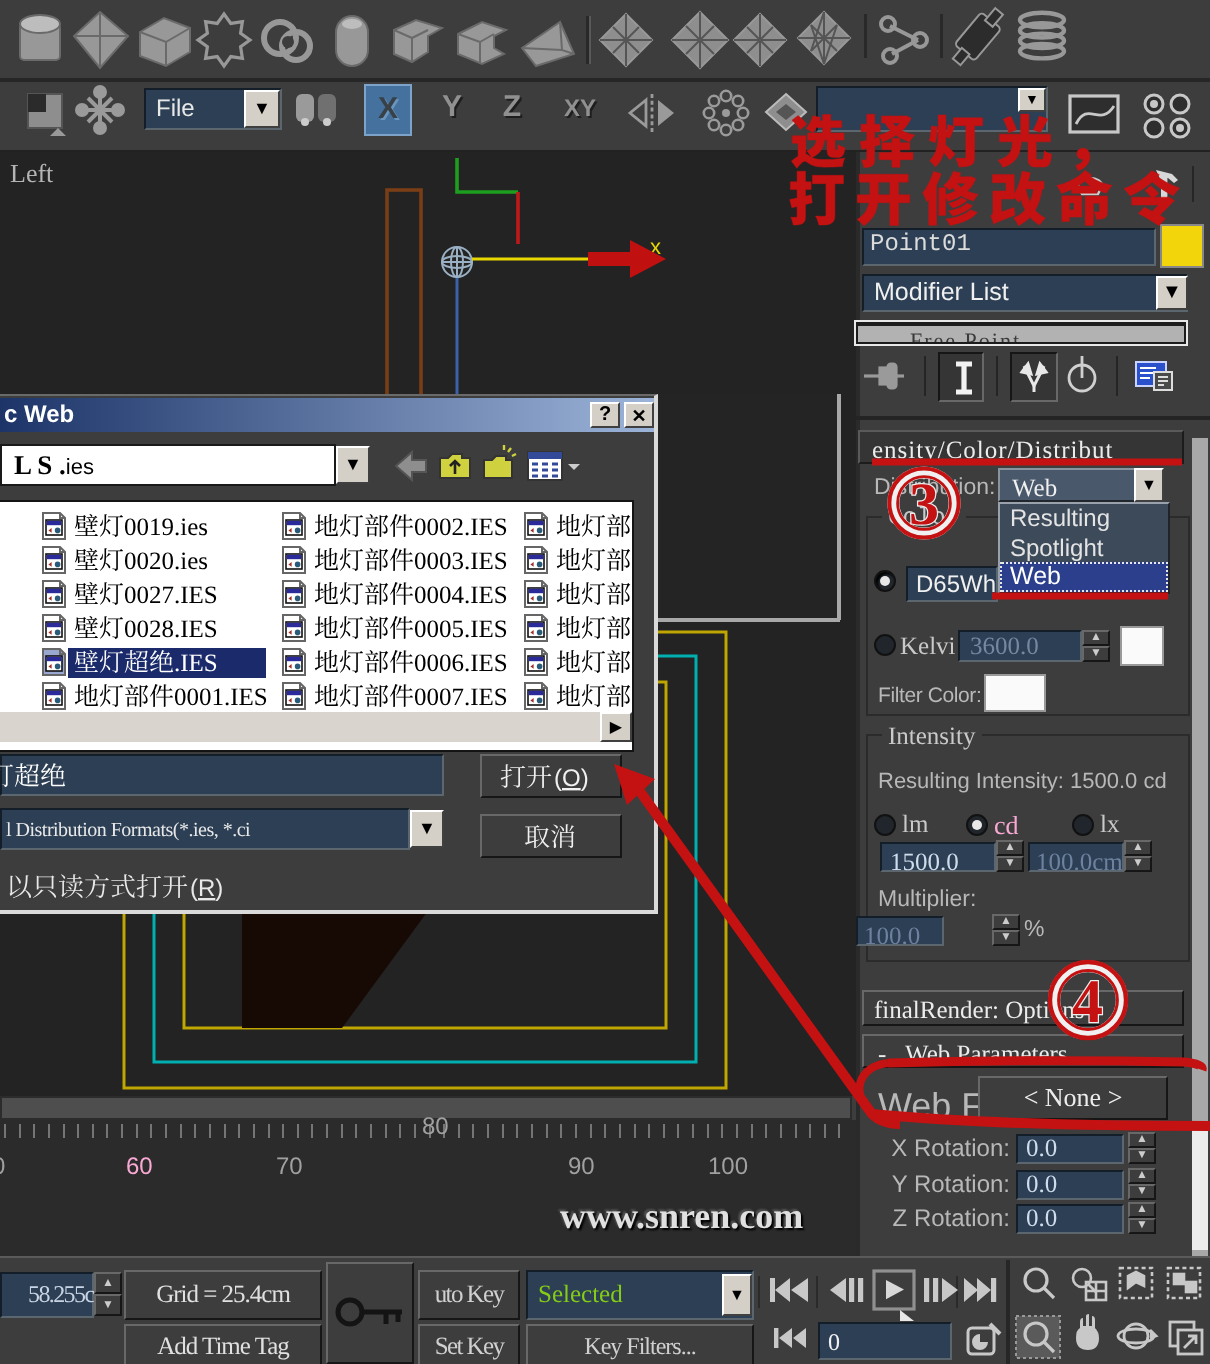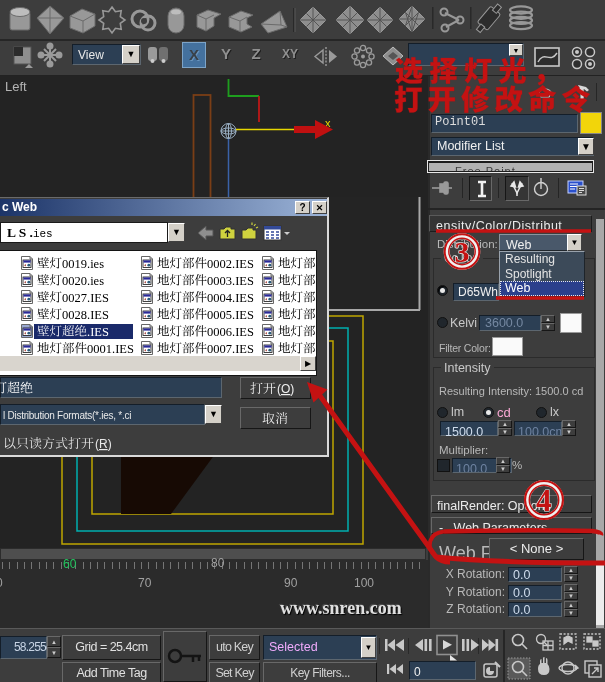--- a/index.html
+++ b/index.html
@@ -1,33 +1,33 @@
 <!DOCTYPE html>
 <html><head><meta charset="utf-8"><style>
 *{margin:0;padding:0;box-sizing:border-box}
 body{width:605px;height:682px;overflow:hidden;background:#3d3d3d;font-family:"Liberation Sans",sans-serif}
 .a{position:absolute}
 .navy{background:#2c3f54;border-top:1px solid #141e29;border-left:1px solid #141e29;border-right:1px solid #5c666f;border-bottom:1px solid #5c666f}
 .raised{background:#3d3d3d;border-top:1px solid #686868;border-left:1px solid #686868;border-right:1px solid #161616;border-bottom:1px solid #161616}
 .sunken{border-top:1px solid #161616;border-left:1px solid #161616;border-right:1px solid #686868;border-bottom:1px solid #686868}
 .gbtn{background:#d4d0c8;border-top:1px solid #fff;border-left:1px solid #fff;border-right:1px solid #404040;border-bottom:1px solid #404040;color:#000}
-.mono{font-family:Liberation Sans, sans-serif}
+.mono{font-family:Liberation Serif, serif}
 .lab{color:#b8b8b8;font-size:11.5px}
 svg{position:absolute;overflow:visible}
 </style></head><body>
 <div class="a" style="left:0;top:0;width:605px;height:41px;background:#3d3d3d;border-bottom:2px solid #262626"></div>
 <div class="a" style="left:0;top:41px;width:605px;height:35px;background:#3d3d3d;border-bottom:1px solid #222"></div>
 <div class="a" style="left:0;top:76px;width:428px;height:472px;background:#232323"></div>
 <div class="a" style="left:428px;top:76px;width:177px;height:552px;background:#3d3d3d;border-left:2px solid #2a2a2a"></div>
 <div class="a" style="left:0;top:548px;width:426px;height:12px;background:#4e4e4e;border:1px solid #2c2c2c"></div>
 <div class="a" style="left:0;top:560px;width:428px;height:68px;background:#2b2b2b"></div>
 <div class="a" style="left:0;top:628px;width:605px;height:54px;background:#3d3d3d;border-top:1px solid #5a5a5a"></div>
 <div class="a" style="left:2px;top:562px;width:424px;height:7px;background:repeating-linear-gradient(to right,#757575 0,#757575 1px,transparent 1px,transparent 7.32px)"></div>
 <div class="a" style="left:-4px;top:576px;color:#a0a0a0;font-size:12px">0</div>
-<div class="a" style="left:63px;top:557px;color:#22c55e;font-size:12px">60</div>
+<div class="a" style="left:63px;top:576px;color:#f9a8d4;font-size:12px">60</div>
 <div class="a" style="left:138px;top:576px;color:#a0a0a0;font-size:12px">70</div>
 <div class="a" style="left:211px;top:556px;color:#a0a0a0;font-size:12px">80</div>
 <div class="a" style="left:284px;top:576px;color:#a0a0a0;font-size:12px">90</div>
 <div class="a" style="left:354px;top:576px;color:#a0a0a0;font-size:12px">100</div>
 <div class="a" style="left:280px;top:598px;color:#e0e0e0;font-size:17.5px;font-family:'Liberation Serif',serif;font-weight:bold;text-shadow:1px 1px 1px #000,-1px -1px 1px #555;font-size:18px">www.snren.com</div>
 <svg class="a" style="left:0;top:0" width="605" height="41" viewBox="0 0 605 41">
 <g stroke="#6a6a6a" fill="#989898">
       <rect x="10" y="12" width="20" height="18" rx="2"></rect>
       <ellipse cx="20" cy="12" rx="10" ry="4.5" fill="#bdbdbd"></ellipse>
     </g>
@@ -105,21 +105,21 @@
     <rect x="14" y="6" width="9" height="9" fill="#2b2b2b"></rect>
     <path d="M29 23 L33 27 L25 27 Z" fill="#999"></path>
 <g stroke="#9a9a9a" stroke-width="2" fill="none">
       <path d="M50 5 L50 23 M41 14 L59 14 M44 8 L56 20 M44 20 L56 8"></path>
       <circle cx="50" cy="5" r="2.5" fill="#9a9a9a"></circle>
       <circle cx="41" cy="14" r="2.5" fill="#9a9a9a"></circle>
       <circle cx="59" cy="14" r="2.5" fill="#9a9a9a"></circle>
       <circle cx="50" cy="23" r="2.5" fill="#9a9a9a"></circle>
     </g>
 </svg>
-<div class="a navy" style="left:72px;top:44px;width:69px;height:21px"><span style="color:#e8e8e8;font-size:12px;margin-left:5px;line-height:19px;display:inline-block">View</span></div>
+<div class="a navy" style="left:72px;top:44px;width:69px;height:21px"><span style="color:#e8e8e8;font-size:12px;margin-left:5px;line-height:19px;display:inline-block">File</span></div>
 <div class="a gbtn" style="left:122px;top:45px;width:18px;height:19px;font-size:9px;text-align:center;line-height:17px">▼</div>
 <svg class="a" style="left:146px;top:43px" width="30" height="24" viewBox="0 0 30 24">
     <rect x="2" y="4" width="9" height="14" rx="3" fill="#9a9a9a"></rect>
     <rect x="13" y="4" width="9" height="14" rx="3" fill="#707070"></rect>
     <circle cx="6.5" cy="18" r="2" fill="#ccc"></circle>
     <circle cx="17.5" cy="18" r="2" fill="#ccc"></circle>
   </svg>
 <div class="a" style="left:182px;top:42px;width:24px;height:26px;background:#44719e;border:1px solid #7da4c8;color:#384048;font-weight:bold;font-size:15px;text-align:center;line-height:24px;text-shadow:1px 1px 0 #6a95bd">X</div>
 <div class="a" style="left:214px;top:42px;width:24px;height:26px;color:#909090;font-weight:bold;font-size:15px;text-align:center;line-height:24px;text-shadow:1px 1px 0 #1e1e1e">Y</div>
 <div class="a" style="left:245px;top:42px;width:22px;height:26px;color:#909090;font-weight:bold;font-size:15px;text-align:center;line-height:24px;text-shadow:1px 1px 0 #1e1e1e">Z</div>
@@ -257,21 +257,21 @@
 <div class="a" style="left:536px;top:407px;width:11px;height:11px;border-radius:50%;background:#20262c;border:1px solid #111"></div>
 <div class="a mono" style="left:550px;top:405px;color:#c9c9c9;font-size:12.5px">lx</div>
 <div class="a navy" style="left:440px;top:421px;width:58px;height:15px"><span class="mono" style="color:#cfdcec;font-size:12.5px;margin-left:4px;line-height:13px">1500.0</span></div>
 <div class="a raised" style="left:498px;top:420px;width:14px;height:8px;font-size:6px;color:#ccc;text-align:center;line-height:7px">▲</div>
 <div class="a raised" style="left:498px;top:428px;width:14px;height:8px;font-size:6px;color:#ccc;text-align:center;line-height:7px">▼</div>
 <div class="a navy" style="left:514px;top:421px;width:48px;height:15px;overflow:hidden"><span class="mono" style="color:#6e82a0;font-size:12.5px;margin-left:3px;line-height:13px">100.0cm</span></div>
 <div class="a raised" style="left:562px;top:420px;width:14px;height:8px;font-size:6px;color:#ccc;text-align:center;line-height:7px">▲</div>
 <div class="a raised" style="left:562px;top:428px;width:14px;height:8px;font-size:6px;color:#ccc;text-align:center;line-height:7px">▼</div>
 <div class="a lab" style="left:439px;top:444px">Multiplier:</div>
 <div class="a" style="left:437px;top:459px;width:13px;height:13px;background:#20262c;border:1px solid #111"></div>
-<div class="a navy" style="left:452px;top:458px;width:60px;height:15px;overflow:hidden"><span class="mono" style="color:#6e82a0;font-size:12.5px;margin-left:3px;line-height:13px">100.0</span></div>
+<div class="a navy" style="left:428px;top:458px;width:44px;height:15px;overflow:hidden"><span class="mono" style="color:#6e82a0;font-size:12.5px;margin-left:3px;line-height:13px">100.0</span></div>
 <div class="a raised" style="left:496px;top:457px;width:14px;height:8px;font-size:6px;color:#ccc;text-align:center;line-height:7px">▲</div>
 <div class="a raised" style="left:496px;top:465px;width:14px;height:8px;font-size:6px;color:#ccc;text-align:center;line-height:7px">▼</div>
 <div class="a lab" style="left:512px;top:459px">%</div>
 <div class="a raised" style="left:431px;top:495px;width:161px;height:18px"><span class="mono" style="color:#ececec;font-size:12.5px;margin-left:5px;line-height:16px">finalRender: Options</span></div>
 <div class="a raised" style="left:431px;top:517px;width:161px;height:17px"><span class="mono" style="color:#ececec;font-size:12.5px;margin-left:7px;line-height:15px">-&nbsp;&nbsp;&nbsp;Web Parameters</span></div>
 <div class="a lab" style="left:439px;top:543px;font-size:18px">Web File:</div>
 <div class="a raised" style="left:489px;top:538px;width:95px;height:22px;text-align:center"><span class="mono" style="color:#ececec;font-size:13px;line-height:20px">&lt; None &gt;</span></div>
 <div class="a lab" style="left:445px;top:567px;font-size:12px;width:60px;text-align:right;white-space:nowrap">X Rotation:</div>
 <div class="a navy" style="left:508px;top:567px;width:54px;height:15px;line-height:12px"><span class="mono" style="color:#cfdcec;font-size:12.5px;margin-left:4px">0.0</span></div>
 <div class="a raised" style="left:564px;top:566px;width:14px;height:8px;font-size:6px;color:#ccc;text-align:center;line-height:7px">▲</div>
@@ -288,21 +288,21 @@
 <div class="a" style="left:596px;top:565px;width:8px;height:60px;background:#ececec"></div>
 <div class="a" style="left:499px;top:251px;width:86px;height:46px;background:#3c4a59;border:1px solid #99a2ac;border-right-color:#1e242a;border-bottom-color:#1e242a;z-index:5"></div>
 <div class="a" style="left:500px;top:252px;width:84px;height:14.5px;color:#e4e4e4;font-size:12px;line-height:14px;padding-left:5px;z-index:6">Resulting</div>
 <div class="a" style="left:500px;top:266.5px;width:84px;height:14.5px;color:#e4e4e4;font-size:12px;line-height:14px;padding-left:5px;z-index:6">Spotlight</div>
 <div class="a" style="left:500px;top:281px;width:84px;height:15px;background:#2b3f8c;border:1px dotted #e8e8e8;color:#fff;font-size:12.5px;line-height:13px;padding-left:4px;z-index:6">Web</div>
 <div class="a" style="left:0;top:197px;width:329px;height:260px;background:#3d3d3d;border-top:1px solid #6a6a6a;border-right:2px solid #dadada;border-bottom:2px solid #dadada;z-index:10"></div>
 <div class="a" style="left:0;top:199px;width:327px;height:17px;background:linear-gradient(to right,#1c3468,#9cb4d8);z-index:11"></div>
 <div class="a" style="left:2px;top:200px;color:#fff;font-weight:bold;font-size:12px;z-index:12;line-height:15px">c Web</div>
 <div class="a gbtn" style="left:295px;top:201px;width:15px;height:13px;z-index:12;font-size:10px;font-weight:bold;text-align:center;line-height:12px">?</div>
 <div class="a gbtn" style="left:312px;top:201px;width:15px;height:13px;z-index:12;font-size:9px;font-weight:bold;text-align:center;line-height:12px">✕</div>
-<div class="a" style="left:0;top:222px;width:168px;height:21px;background:#fff;border:1px solid #1a1a1a;z-index:11"><span style="font-family:'Liberation Serif',serif;font-weight:bold;font-size:13.5px;color:#000;margin-left:6px;line-height:19px">L S .</span><span style="font-family:Liberation Mono, monospace;font-size:11px;color:#000">ies</span></div>
+<div class="a" style="left:0;top:222px;width:168px;height:21px;background:#fff;border:1px solid #1a1a1a;z-index:11"><span style="font-family:'Liberation Serif',serif;font-weight:bold;font-size:13.5px;color:#000;margin-left:6px;line-height:19px">L S .</span><span style="font-family:Liberation Sans, sans-serif;font-size:11px;color:#000">ies</span></div>
 <div class="a gbtn" style="left:168px;top:223px;width:17px;height:19px;z-index:12;font-size:9px;text-align:center;line-height:17px">▼</div>
 <svg class="a" style="left:190px;top:222px;z-index:12" width="110" height="22" viewBox="0 0 110 22">
 <path d="M8 11 L16 4 L16 8 L23 8 L23 14 L16 14 L16 18 Z" fill="#8e8e8e" stroke="#555"></path>
 <g transform="translate(29,0)">
       <path d="M1 17 L1 7 L5 7 L7 5 L12 5 L12 7 L16 7 L16 17 Z" fill="#cfd23e" stroke="#333"></path>
       <path d="M8.5 15 L8.5 9 M6 11 L8.5 8.5 L11 11" stroke="#222" fill="none" stroke-width="1.3"></path>
     </g>
 <g transform="translate(51,0)">
       <path d="M1 17 L1 8 L5 8 L7 6 L12 6 L12 8 L15 8 L15 17 Z" fill="#cfd23e" stroke="#333"></path>
       <path d="M13 4 l1.5 -2 M15 6 l2 -1 M11 3 l0 -2.5" stroke="#cfd23e" stroke-width="1.2"></path>
@@ -572,21 +572,21 @@
 <div class="a raised mono" style="left:62px;top:662px;width:99px;height:22px;text-align:center;color:#e0e0e0;font-size:12.5px;line-height:20px;letter-spacing:-0.5px">Add Time Tag</div>
 <div class="a raised" style="left:163px;top:631px;width:44px;height:51px"></div>
 <svg class="a" style="left:163px;top:631px;z-index:2" width="44" height="51" viewBox="0 0 44 51">
     <g stroke="#141414" stroke-width="2.5" fill="none">
       <circle cx="12" cy="25" r="6"></circle>
       <path d="M18 25 L38 25 M30 25 L30 31 M36 25 L36 30"></path>
     </g>
   </svg>
 <div class="a raised mono" style="left:209px;top:635px;width:51px;height:25px;color:#d0d0d0;font-size:12.5px;line-height:23px;text-align:center;overflow:hidden;letter-spacing:-0.8px">uto Key</div>
 <div class="a raised mono" style="left:209px;top:662px;width:51px;height:22px;color:#d0d0d0;font-size:12.5px;line-height:20px;text-align:center;letter-spacing:-0.8px">Set Key</div>
-<div class="a navy" style="left:263px;top:635px;width:114px;height:25px"><span class="mono" style="color:#f0abfc;font-size:12.5px;line-height:23px;margin-left:5px">Selected</span></div>
+<div class="a navy" style="left:263px;top:635px;width:114px;height:25px"><span class="mono" style="color:#84cc16;font-size:12.5px;line-height:23px;margin-left:5px">Selected</span></div>
 <div class="a gbtn" style="left:361px;top:637px;width:15px;height:21px;font-size:8px;text-align:center;line-height:19px">▼</div>
 <div class="a raised mono" style="left:263px;top:662px;width:114px;height:22px;color:#d0d0d0;font-size:12px;line-height:20px;text-align:center;letter-spacing:-0.5px">Key Filters...</div>
 <svg class="a" style="left:378px;top:630px" width="130" height="52" viewBox="0 0 130 52">
 <path d="M1.5 8 v16 M30.5 8 v16 M100.5 8 v16" stroke="#2a2a2a"></path>
 <g fill="#c8c8c8">
       <path d="M7 9 L7 21 L9.5 21 L9.5 9 Z M17 9 L9.5 15 L17 21 Z M26 9 L17.5 15 L26 21 Z"></path>
 <path d="M45 9 L37 15 L45 21 Z M46.5 9 h2.6 v12 h-2.6 Z M51 9 h2.6 v12 h-2.6 Z"></path>
     </g>
 <rect x="59" y="5.5" width="20" height="19" fill="none" stroke="#909090" stroke-width="1.6"></rect>
     <path d="M65 10 L74 14.8 L65 19.6 Z" fill="#d8d8d8"></path>

